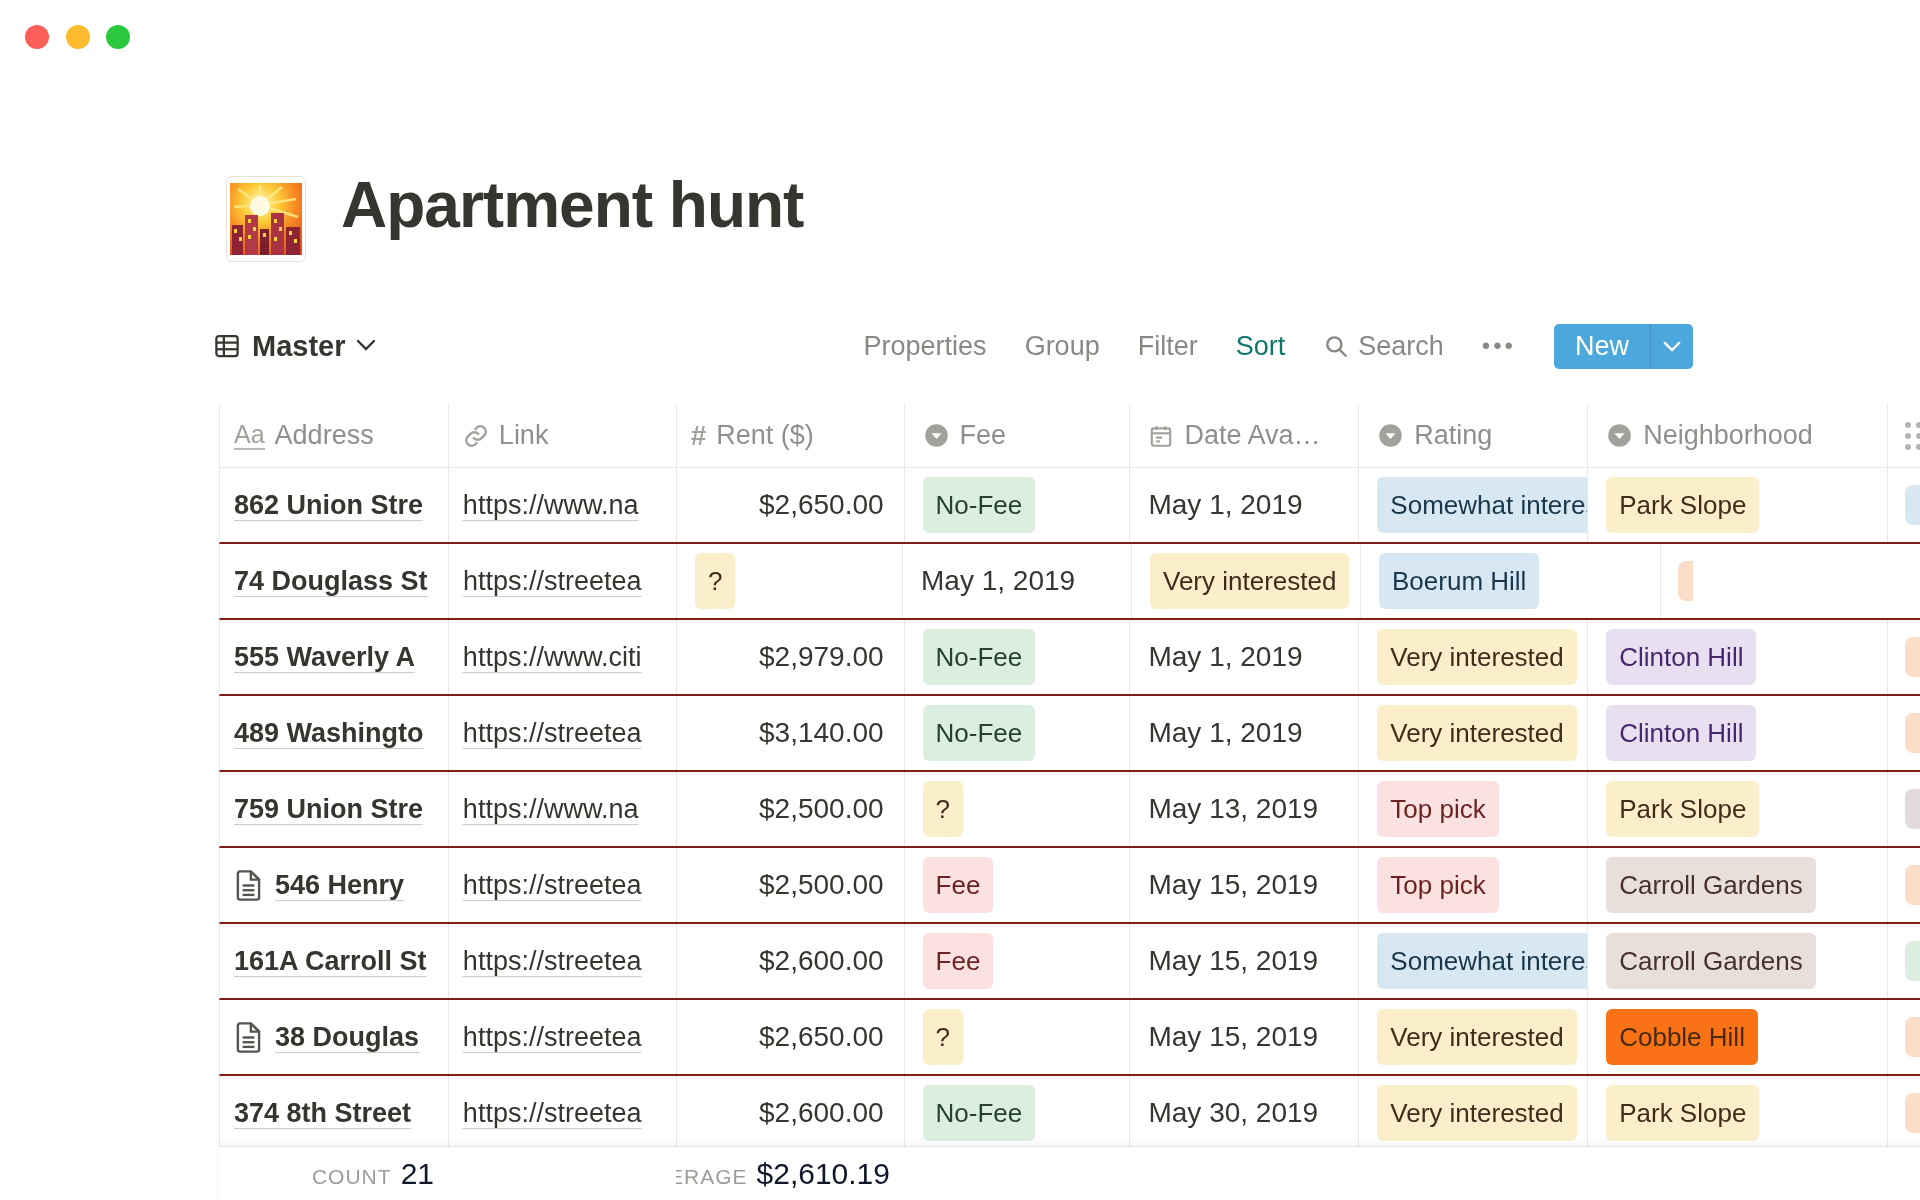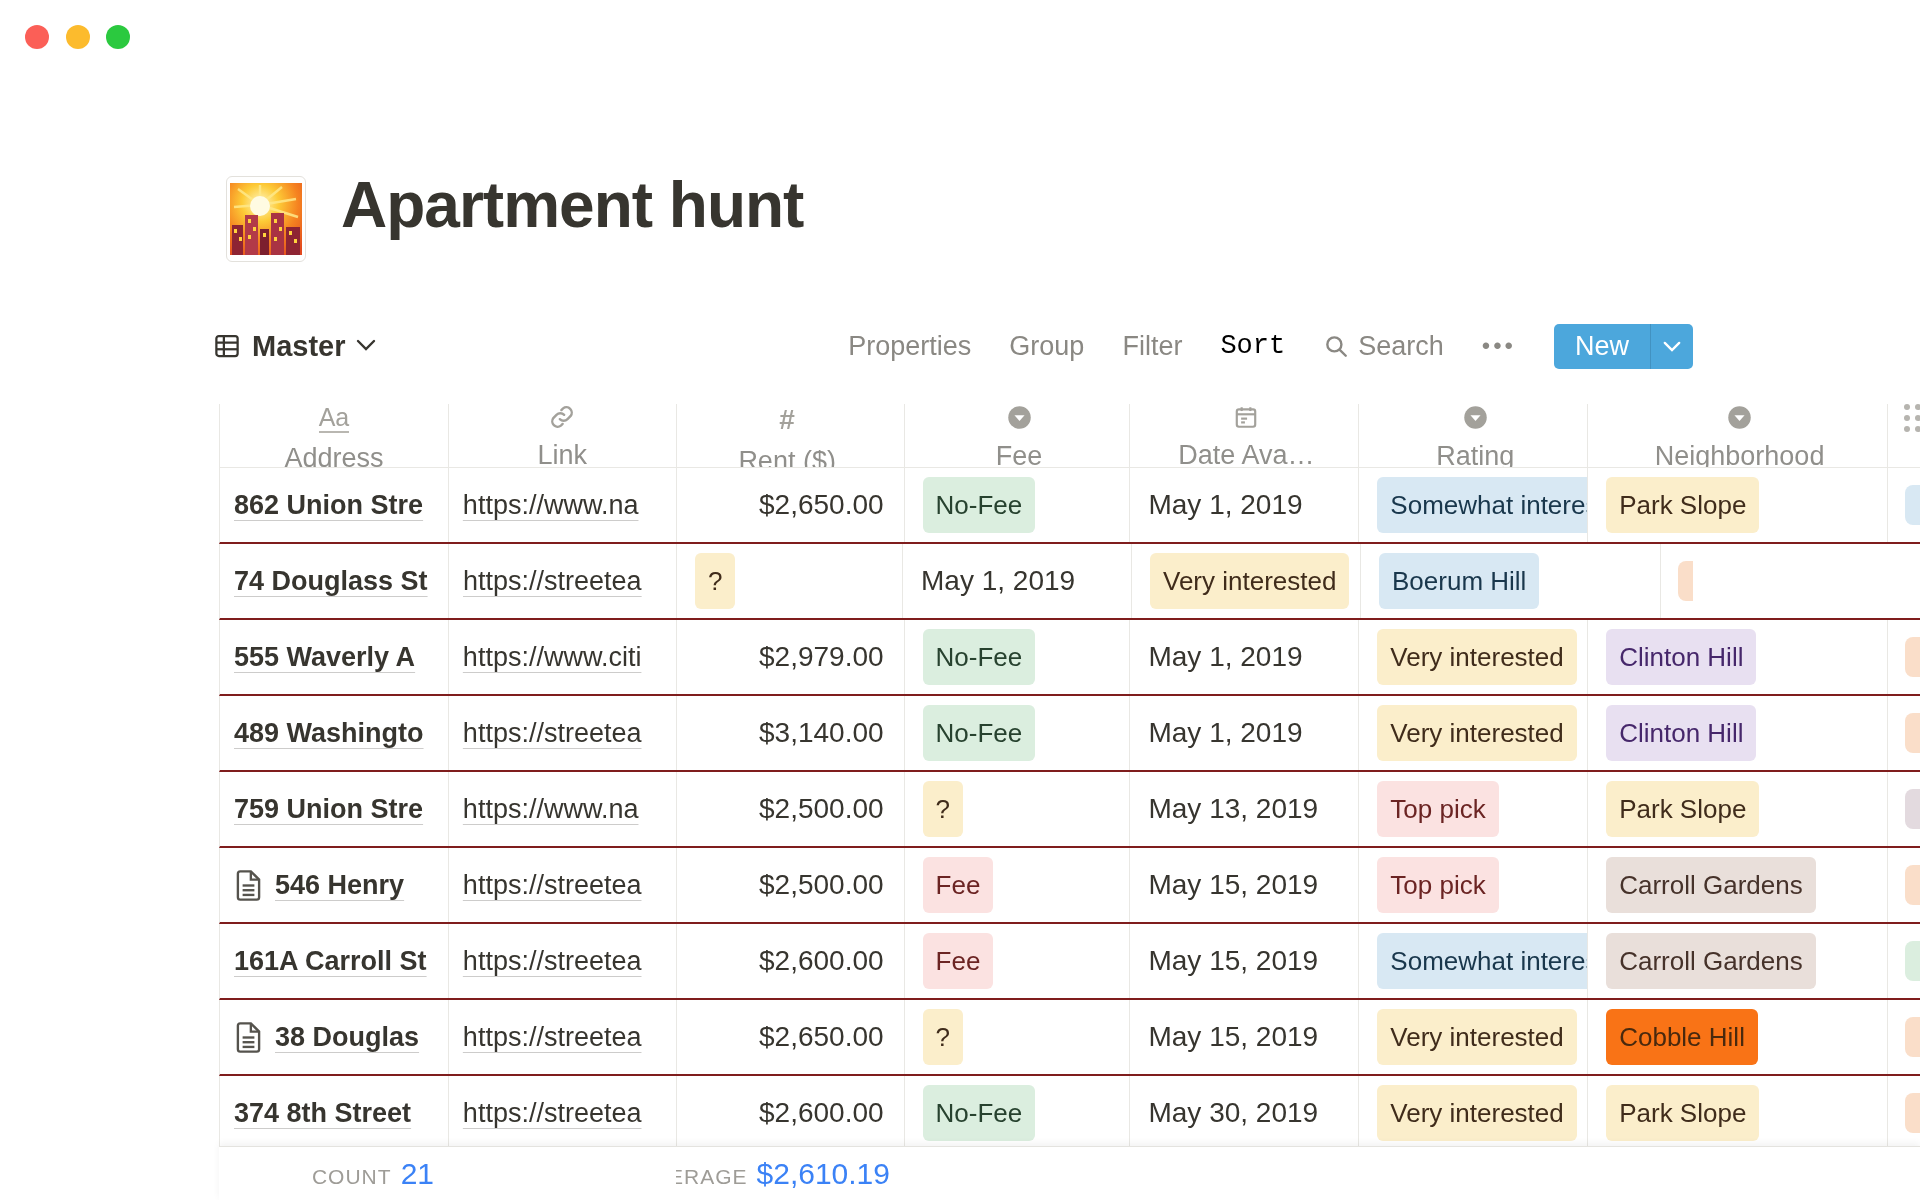--- a/index.html
+++ b/index.html
@@ -26,21 +26,21 @@
   .new-btn .lab{display:flex;align-items:center;padding:0 21px;font-size:27px;font-weight:500;}
   .new-btn .chev{display:flex;align-items:center;justify-content:center;width:42px;border-left:1px solid rgba(0,0,0,0.12);}
 
   
   .table{position:absolute;left:219px;top:404px;width:1701px;}
   .thead,.trow{display:flex;border-left:1px solid #E9E8E4;box-sizing:border-box;}
   .thead{height:64px;border-bottom:1px solid #E9E8E4;}
   .trow{height:76px;border-bottom:2px solid #7f1d1d;text-align:center;}
   .cell,.hcell{box-sizing:border-box;border-right:1px solid #E9E8E4;display:flex;align-items:center;
                padding:0 14px;overflow:hidden;white-space:nowrap;}
-  .hcell{gap:10px;color:#908F8B;font-size:27px;flex-direction:column;}
+  .hcell{gap:10px;color:#908F8B;font-size:27px;}
   .hicon{color:#A3A19B;flex:0 0 auto;display:inline-flex;align-items:center;}
   .col-address{width:229px;}
   .col-link{width:228px;}
   .col-rent{width:228px;}
   .col-fee{width:226px;padding-left:18px;}
   .col-date{width:229px;padding-left:18px;}
   .col-rating{width:229px;padding-left:18px;}
   .col-neighborhood{width:300px;padding-left:18px;}
   .col-extra{width:32px;border-right:none;padding:0 0 0 17px;}
   .hcell.col-fee,.hcell.col-date,.hcell.col-rating,.hcell.col-neighborhood{padding-left:18px;}
@@ -62,21 +62,21 @@
   .hash-glyph{font-size:28px;font-weight:600;color:#A3A19B;}
   .dots-icon{display:inline-grid;grid-template-columns:6px 6px;grid-auto-rows:6px;gap:5px;}
   .dots-icon i{width:6px;height:6px;border-radius:50%;background:#B6B4AF;}
 
   
   .tfooter{position:absolute;left:219px;top:1146px;width:1701px;height:54px;background:#fff;
            border-top:1px solid #E4E3DF;box-shadow:0 -3px 7px rgba(0,0,0,0.05);display:flex;}
   .fcell{position:relative;box-sizing:border-box;height:100%;overflow:hidden;}
   .fcell .inner{position:absolute;right:14px;top:10px;display:flex;align-items:baseline;gap:9px;white-space:nowrap;}
   .f-label{font-size:21px;letter-spacing:1px;color:#9E9C97;}
-  .f-value{font-size:30px;color:#3b82f6;}
+  .f-value{font-size:30px;color:#0f172a;}
 </style>
 </head>
 <body>
 
 <div class="screen">
 
   <div class="tlight" style="left: 25px; background: rgb(251, 95, 87);"></div>
   <div class="tlight" style="left: 66px; background: rgb(252, 187, 45);"></div>
   <div class="tlight" style="left: 106px; background: rgb(43, 201, 63);"></div>
 
@@ -138,21 +138,21 @@
       <span>
         <svg width="20" height="12" viewBox="0 0 20 12" fill="none" stroke="#37352F" stroke-width="2.4" stroke-linecap="round">
             <polyline points="2,2 10,10 18,2"></polyline>
           </svg>
       </span>
     </div>
     <div class="tb-right">
       <span class="tb-item">Properties</span>
       <span class="tb-item">Group</span>
       <span class="tb-item">Filter</span>
-      <span class="tb-item" id="sort-item" style="color: #000000; font-family: Liberation Mono, monospace;">Sort</span>
+      <span class="tb-item" id="sort-item" style="color: #0f766e;">Sort</span>
       <span class="tb-item">
         <span class="hicon">
           <svg width="26" height="26" viewBox="0 0 24 24" fill="none" stroke="#8A8883" stroke-width="2.2" stroke-linecap="round">
             <circle cx="10.5" cy="10.5" r="6.5"></circle>
               <line x1="15.5" y1="15.5" x2="21" y2="21"></line>
           </svg>
         </span>
         <span>Search</span>
       </span>
       <span class="tb-more">•••</span>

